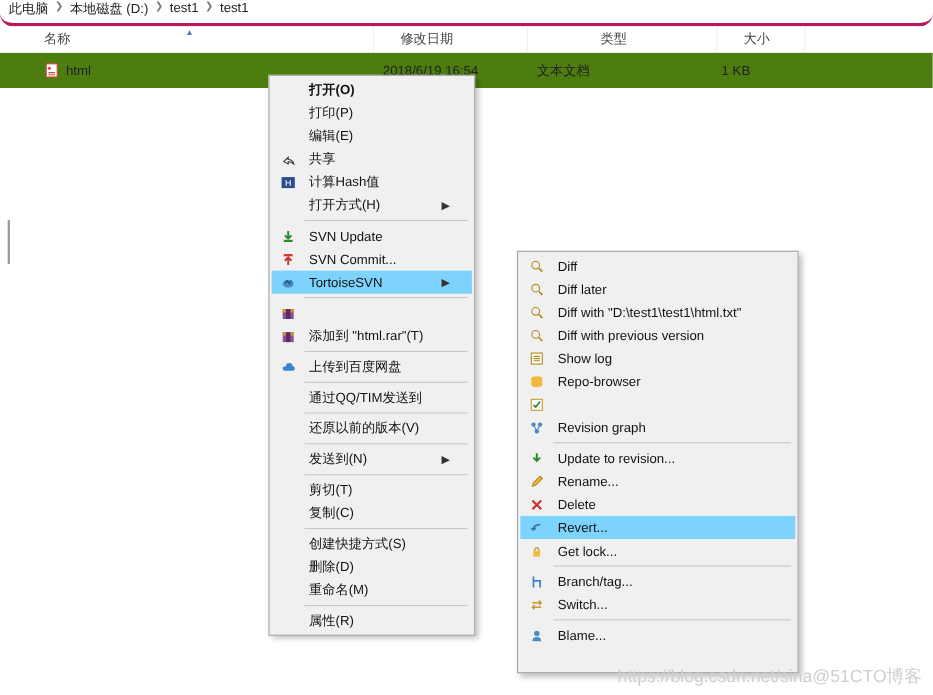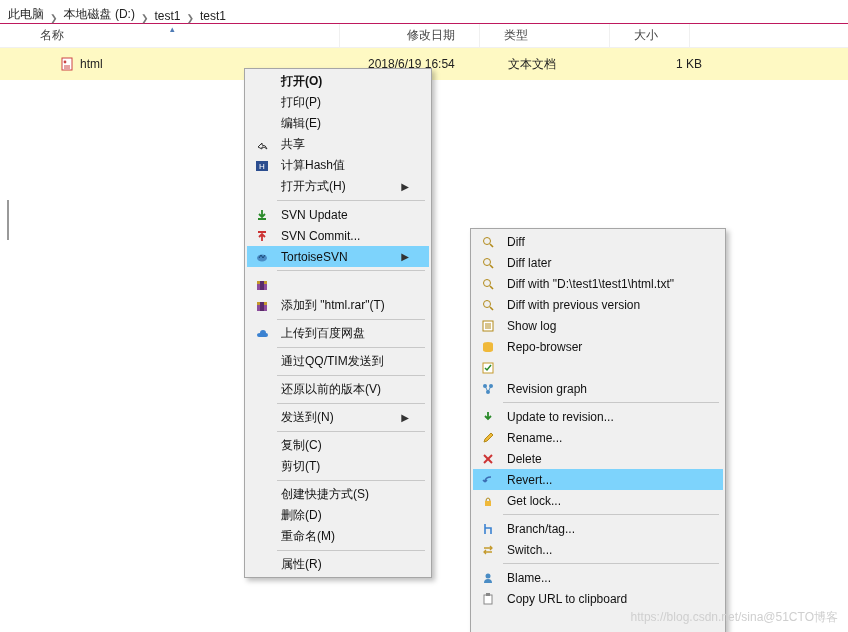--- a/index.html
+++ b/index.html
@@ -1,47 +1,47 @@
 <!DOCTYPE html>
 <html><head>
 <meta charset="utf-8">
 <style>
   * { box-sizing: border-box; }
   body { margin: 0; font: 12px "Microsoft YaHei", "Segoe UI", sans-serif; background: #fff; width: 848px; height: 632px; overflow: hidden; position: relative; }
-  .breadcrumb { display: flex; align-items: flex-end; height: 24px; padding: 0 8px; border-bottom: 1px solid #be185d; }
+  .breadcrumb { display: flex; align-items: flex-start; height: 24px; padding: 0 8px; border-bottom: 3px solid #be185d; border-radius: 12px; }
   .breadcrumb span { color: #222; }
   .breadcrumb .sep { color: #777; margin: 0 6px; font-size: 9px; }
   .headers { display: flex; height: 24px; align-items: center; border-bottom: 1px solid #f0f0f0; position: relative; }
   .headers .col { color: #444; padding: 0 24px; display: flex; align-items: center; gap: 4px; border-right: 1px solid #f0f0f0; height: 100%; }
   .col-name { width: 340px; padding-left: 40px !important; }
-  .col-date { width: 140px; justify-content: flex-end; }
-  .col-type { width: 130px; }
+  .col-date { width: 140px; }
+  .col-type { width: 130px; margin-left: 42px; }
   .col-size { width: 80px; text-align: right; }
   .sort-ind { position:absolute; left:170px; top:0; font-size:9px; color:#4f7bb5;}
   .filelist { }
-  .row { display: flex; height: 32px; align-items: center; background: #fef9c3; padding-left: 20px; }
+  .row { display: flex; height: 32px; align-items: center; background: #4d7c0f; }
   .row .cell { padding: 0 8px; overflow: hidden; white-space: nowrap; color: #222; }
   .cell-name { width: 340px; padding-left: 40px !important; display:flex; align-items:center; gap:6px;}
   .cell-date { width: 140px; }
   .cell-type { width: 130px; }
   .cell-size { width: 80px; text-align: right; }
   .fileicon { width:14px; height:14px; display:inline-flex; align-items:center; justify-content:center;}
   
   .menu { position: absolute; background: #f0f0f0; border: 1px solid #a6a6a6; padding: 2px; box-shadow: 3px 3px 5px rgba(0,0,0,0.25); }
   .menu .item { display: flex; align-items: center; height: 21px; padding: 0 20px 0 4px; gap: 8px; position: relative; }
   .menu .item.highlight { background: #7dd3fc; }
   .menu .sep-line { height: 1px; margin: 3px 4px 3px 30px; background: #c8c8c8; }
   .menu .iconcol { width: 22px; display:flex; justify-content:center; }
   .menu .label { flex: 1; color: #111; white-space: nowrap; }
   .menu .label.bold { font-weight: bold; }
   .menu .arrow { font-size: 10px; color: #333; width: 10px; text-align:right;}
   .menu1 { left: 244px; top: 68px; width: 188px; }
   .menu2 { left: 470px; top: 228px; width: 256px; }
   svg { display:block; }
-  .watermark { position:absolute; right:10px; bottom:6px; color:#cfcfcf; font-size:12px;}
+  .watermark { position:absolute; right:10px; bottom:6px; color:#cfcfcf; font-size:16px;}
   .vline { position:absolute; left:7px; top:200px; width:2px; height:40px; background:#999;}
 </style>
 </head>
 <body>
 
 <div class="breadcrumb">
   <span>此电脑</span>
   <span class="sep">❯</span>
   <span>本地磁盘 (D:)</span>
   <span class="sep">❯</span>
@@ -192,25 +192,25 @@
     </div>
   <div class="sep-line"></div>
   <div class="item">
       <span class="iconcol"></span>
       <span class="label">发送到(N)</span>
       <span class="arrow">▶</span>
     </div>
   <div class="sep-line"></div>
   <div class="item">
       <span class="iconcol"></span>
+      <span class="label">剪切(T)</span>
+    </div>
+  <div class="item">
+      <span class="iconcol"></span>
       <span class="label">复制(C)</span>
-    </div>
-  <div class="item">
-      <span class="iconcol"></span>
-      <span class="label">剪切(T)</span>
     </div>
   <div class="sep-line"></div>
   <div class="item">
       <span class="iconcol"></span>
       <span class="label">创建快捷方式(S)</span>
     </div>
   <div class="item">
       <span class="iconcol"></span>
       <span class="label">删除(D)</span>
     </div>
@@ -365,26 +365,17 @@
   <div class="sep-line"></div>
   <div class="item">
       <span class="iconcol">
         <svg width="14" height="14" viewBox="0 0 14 14">
           <circle cx="7" cy="5" r="2.5" fill="#4a8cc4"></circle>
           <path d="M3 12 Q3 8 7 8 Q11 8 11 12" fill="#4a8cc4"></path>
         </svg>
       </span>
       <span class="label">Blame...</span>
     </div>
-  <div class="item">
-      <span class="iconcol">
-        <svg width="14" height="14" viewBox="0 0 14 14">
-          <rect x="3" y="3" width="8" height="9" fill="#fff" stroke="#888"></rect>
-          <rect x="5" y="1" width="4" height="3" fill="#888"></rect>
-        </svg>
-      </span>
-      <span class="label">Copy URL to clipboard</span>
-    </div>
   <div class="item"></div>
 
 </div>
 
 <div class="watermark">https://blog.csdn.net/sina@51CTO博客</div>
 
 </body></html>

